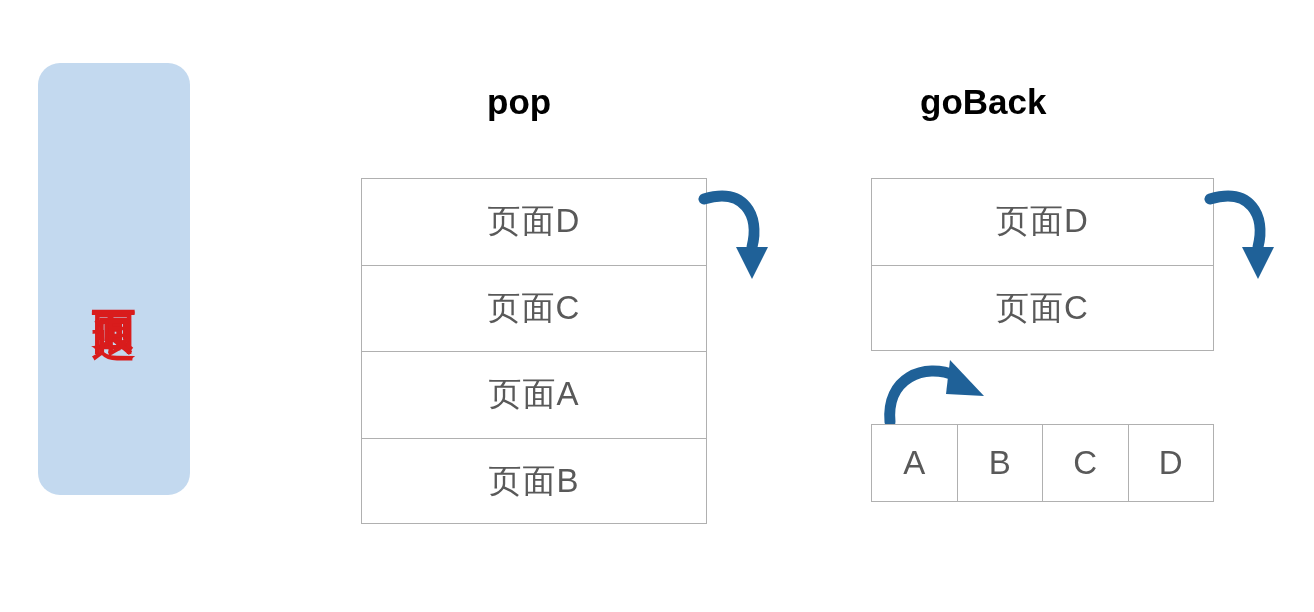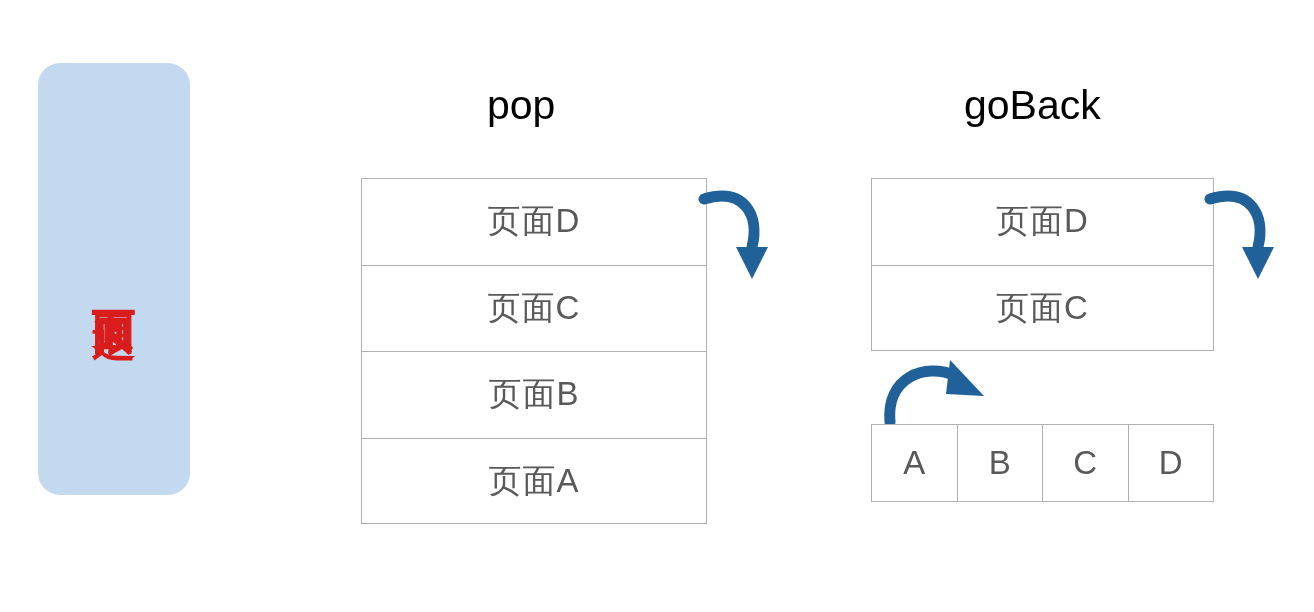--- a/index.html
+++ b/index.html
@@ -39,27 +39,27 @@
     font-weight: bold;
     letter-spacing: 2px;
     writing-mode: vertical-rl;
     text-orientation: upright;
     line-height: 1.28;
   }
 
   
   .col-title {
     position: absolute;
-    font-size: 41px;
-    font-weight: normal;
+    font-size: 35px;
+    font-weight: bold;
     color: #000000;
     white-space: nowrap;
   }
   #pop-title { left: 487px; top: 82px; }
-  #goback-title { left: 964px; top: 82px; }
+  #goback-title { left: 920px; top: 82px; }
 
   
   .stack {
     position: absolute;
     border: 1px solid #b0b0b0;
     box-sizing: border-box;
     background: #ffffff;
     margin-top: 19px;
   }
   #pop-stack {
@@ -131,22 +131,22 @@
   <div id="left-panel-label">页面回退</div>
 </div>
 
 <div class="col-title" id="pop-title">pop</div>
 
 <div class="col-title" id="goback-title">goBack</div>
 
 <div class="stack" id="pop-stack">
   <div class="stack-cell">页面D</div>
   <div class="stack-cell">页面C</div>
+  <div class="stack-cell">页面A</div>
   <div class="stack-cell">页面B</div>
-  <div class="stack-cell">页面A</div>
 </div>
 
 <svg class="arrow-svg" id="pop-arrow" width="70" height="110" viewBox="0 0 70 110">
   <path d="M 6 14 C 46 2, 62 30, 54 62" fill="none" stroke="#1f6198" stroke-width="11" stroke-linecap="round"></path>
   <path d="M 54 94 L 38 62 L 70 62 Z" fill="#1f6198"></path>
 </svg>
 
 <div class="stack" id="goback-stack">
   <div class="stack-cell">页面D</div>
   <div class="stack-cell">页面C</div>

